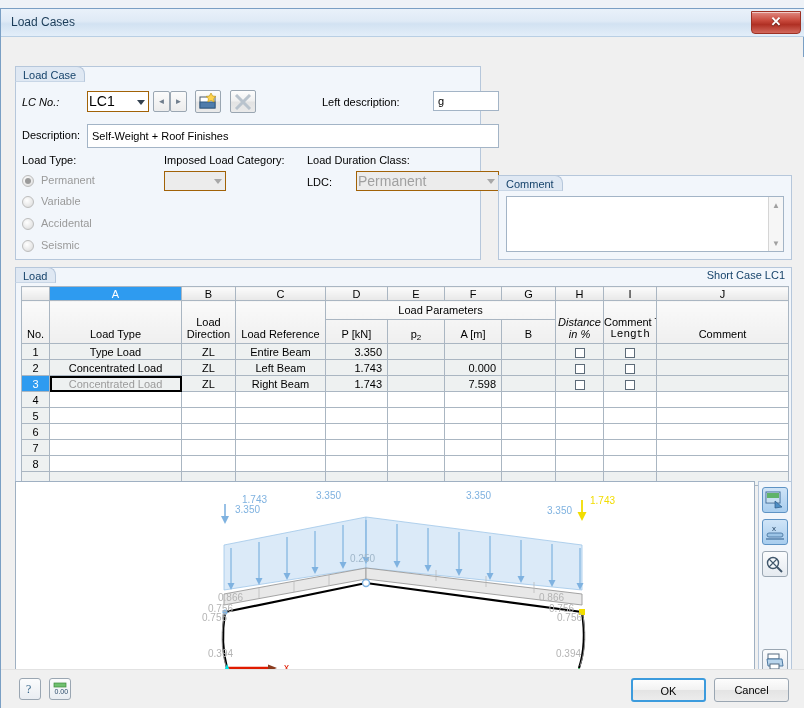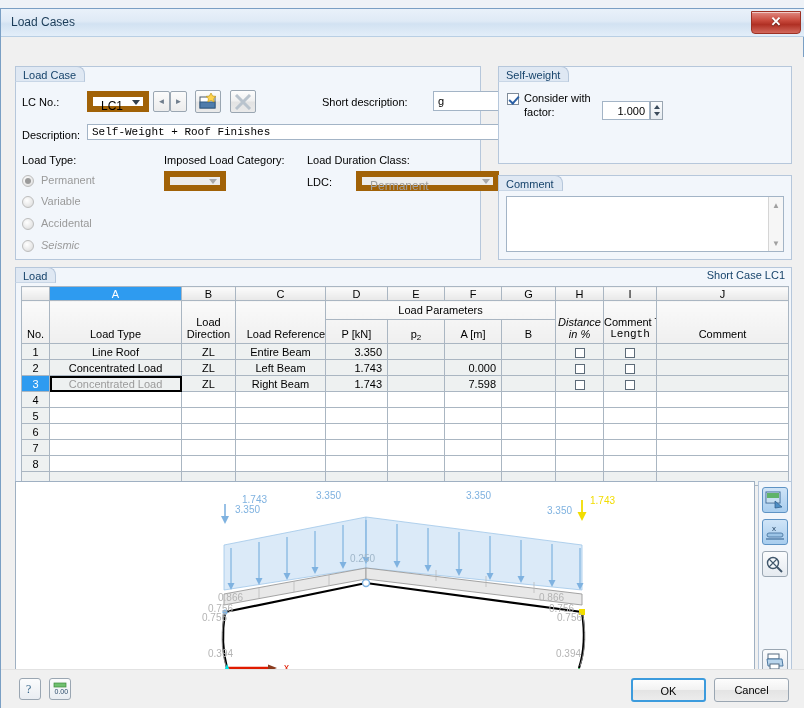--- a/index.html
+++ b/index.html
@@ -63,22 +63,22 @@
   .lbl{position:absolute;color:#000;font-size:11px;}
   .lbl.dim{color:#9a9a9a;}
 
   
   .tbox{
     position:absolute;background:#fff;border:1px solid #a3b4c6;
     box-sizing:border-box;font-family:"Liberation Sans", sans-serif;font-size:11px;
     padding:0 4px;color:#000;line-height:17px;
   }
   .combo{
-    position:absolute;background:#fff;border:6px solid #a16207;
-    box-sizing:border-box;font-size:12px;line-height:19px;padding-left:8px;
+    position:absolute;background:#fff;border:1px solid #a16207;
+    box-sizing:border-box;font-size:14px;line-height:19px;padding-left:1px;
   }
   .combo.disabled{background:#ececec;color:#a0a0a0;}
   .combo .arrow{
     position:absolute;right:3px;top:50%;margin-top:-2px;
     width:0;height:0;border-left:4px solid transparent;border-right:4px solid transparent;
     border-top:5px solid #33414f;
   }
   .combo.disabled .arrow{border-top-color:#a8a8a8;}
 
   .btn{
@@ -183,21 +183,21 @@
     <div class="close-btn">
       <div class="close-x">✕</div>
     </div>
   </div>
 
   <div class="content">
 
     <div class="group" style="left:14px;top:9px;width:466px;height:194px;">
       <div class="group-title">Load Case</div>
 
-      <div class="lbl" style="left:6px;top:29px;">LC No.:</div>
+      <div class="lbl" style="left:6px;top:29px;font-style:italic;">LC No.:</div>
       <div class="combo" style="left:71px;top:24px;width:62px;height:21px;">
         <span>LC1</span>
         <span class="arrow"></span>
       </div>
       <div class="btn flat" style="left:137px;top:24px;width:17px;height:21px;">
         <span style="font-size:8px;color:#6f7d8c;line-height:19px;display:block;">◄</span>
       </div>
       <div class="btn flat" style="left:154px;top:24px;width:17px;height:21px;">
         <span style="font-size:8px;color:#6f7d8c;line-height:19px;display:block;">►</span>
       </div>
@@ -207,70 +207,59 @@
           <rect x="2" y="9" width="15" height="6" fill="#4f7cab" stroke="#2f5a85"></rect>
           <polygon points="13,0 14.6,3 18,3.4 15.5,5.7 16.2,9 13,7.4 9.8,9 10.5,5.7 8,3.4 11.4,3" fill="#ffd34d" stroke="#c09a1c" stroke-width="0.7"></polygon>
         </svg>
       </div>
       <div class="btn disabled" style="left:214px;top:23px;width:26px;height:23px;">
         <svg width="18" height="16" viewBox="0 0 18 16" style="margin:3px auto 0;">
           <path d="M2 1 L16 15 M16 1 L2 15" stroke="#b9c3cd" stroke-width="3" fill="none"></path>
         </svg>
       </div>
 
-      <div class="lbl" style="left:306px;top:29px;">Short description:</div>
+      <div class="lbl" style="left:306px;top:29px;">Left description:</div>
       <input class="tbox" style="left: 417px; top: 24px; width: 66px; height: 20px;" value="g">
 
       <div class="lbl" style="left:6px;top:62px;">Description:</div>
-      <input class="tbox" style="left: 71px; top: 57px; width: 412px; height: 16px; font-family: Liberation Mono, monospace;" value="Self-Weight + Roof Finishes">
+      <input class="tbox" style="left: 71px; top: 57px; width: 412px; height: 24px;" value="Self-Weight + Roof Finishes">
 
       <div class="lbl" style="left:6px;top:87px;">Load Type:</div>
 
       <div style="position:absolute;left:6px;top:107px;">
         <span class="radio on" style="left:0;top:1px;"></span>
         <span class="lbl dim" style="left:19px;top:0px;">Permanent</span>
       </div>
       <div style="position:absolute;left:6px;top:128px;">
         <span class="radio" style="left:0;top:1px;"></span>
         <span class="lbl dim" style="left:19px;top:0px;">Variable</span>
       </div>
       <div style="position:absolute;left:6px;top:150px;">
         <span class="radio" style="left:0;top:1px;"></span>
         <span class="lbl dim" style="left:19px;top:0px;">Accidental</span>
       </div>
       <div style="position:absolute;left:6px;top:172px;">
         <span class="radio" style="left:0;top:1px;"></span>
-        <span class="lbl dim" style="left:19px;top:0px;font-style:italic;">Seismic</span>
+        <span class="lbl dim" style="left:19px;top:0px;">Seismic</span>
       </div>
 
       <div class="lbl" style="left:148px;top:87px;">Imposed Load Category:</div>
       <div class="combo disabled" style="left:148px;top:104px;width:62px;height:20px;">
         <span></span>
         <span class="arrow"></span>
       </div>
 
       <div class="lbl" style="left:291px;top:87px;">Load Duration Class:</div>
       <div class="lbl" style="left:291px;top:109px;">LDC:</div>
       <div class="combo disabled" style="left:340px;top:104px;width:143px;height:20px;">
         <span>Permanent</span>
         <span class="arrow"></span>
       </div>
     </div>
 
-    <div class="group" style="left:497px;top:9px;width:294px;height:98px;">
-      <div class="group-title">Self-weight</div>
-      <span class="cb chk" style="left:8px;top:26px;"></span>
-      <div class="lbl" style="left:25px;top:25px;">Consider with</div>
-      <div class="lbl" style="left:25px;top:39px;">factor:</div>
-      <input class="tbox" style="left: 103px; top: 34px; width: 48px; height: 19px; text-align: right;" value="1.000">
-      <div class="spin-btns" style="left:151px;top:34px;height:19px;">
-        <i class="up"></i>
-        <i class="dn"></i>
-      </div>
-    </div>
 
     <div class="group" style="left:497px;top:118px;width:294px;height:85px;">
       <div class="group-title">Comment</div>
       <div style="position:absolute;left:7px;top:20px;width:278px;height:56px;background:#fff;border:1px solid #a3b4c6;box-sizing:border-box;">
         <span class="lbl" style="left:4px;top:3px;"></span>
         <div style="position:absolute;right:0;top:0;width:15px;height:54px;background:#f6f6f6;border-left:1px solid #d5d5d5;box-sizing:border-box;">
           <div style="position:absolute;left:3px;top:4px;color:#a0a0a0;font-size:8px;">▲</div>
           <div style="position:absolute;left:3px;bottom:3px;color:#a0a0a0;font-size:8px;">▼</div>
         </div>
       </div>
@@ -312,21 +301,21 @@
           <th class="subhdr" style="vertical-align:bottom;">
             <div style="padding-bottom:3px;">No.</div>
           </th>
           <th class="subhdr" style="vertical-align:bottom;">
             <div style="padding-bottom:3px;">Load Type</div>
           </th>
           <th class="subhdr" style="vertical-align:bottom;">
             <div>Load</div>
             <div style="padding-bottom:3px;">Direction</div>
           </th>
-          <th class="subhdr" style="vertical-align:bottom;text-align:right;">
+          <th class="subhdr" style="vertical-align:bottom;">
             <div style="padding-bottom:3px;">Load Reference</div>
           </th>
           <th class="subhdr" colspan="4" style="padding:0;">
             <div style="height:18px;line-height:18px;border-bottom:1px solid #aab6c2;">Load Parameters</div>
             <div style="display:flex;height:23px;">
               <div style="flex:0 0 62px;border-right:1px solid #aab6c2;display:flex;align-items:flex-end;justify-content:center;padding-bottom:3px;box-sizing:border-box;">P [kN]</div>
               <div style="flex:0 0 57px;border-right:1px solid #aab6c2;display:flex;align-items:flex-end;justify-content:center;padding-bottom:3px;box-sizing:border-box;">
                 <span>p</span>
                     <span style="font-size:8px;line-height:8px;position:relative;top:2px;">2</span>
               </div>
@@ -343,21 +332,21 @@
             <div style="padding-bottom:3px;font-family:Liberation Mono, monospace;">Length</div>
           </th>
           <th class="subhdr" style="vertical-align:bottom;">
             <div style="padding-bottom:3px;">Comment</div>
           </th>
         </tr>
         </tbody>
           <tbody>
             <tr>
               <td class="rowhdr cell">1</td>
-              <td class="cell ">Line Roof</td>
+              <td class="cell ">Type Load</td>
               <td class="cell ">ZL</td>
               <td class="cell ">Entire Beam</td>
               <td class="cell num">3.350</td>
               <td class="cell num"></td>
               <td class="cell num"></td>
               <td class="cell num"></td>
               <td class="cell"><span class="cbx"></span></td>
               <td class="cell"><span class="cbx"></span></td>
               <td class="cell "></td>
             </tr>

